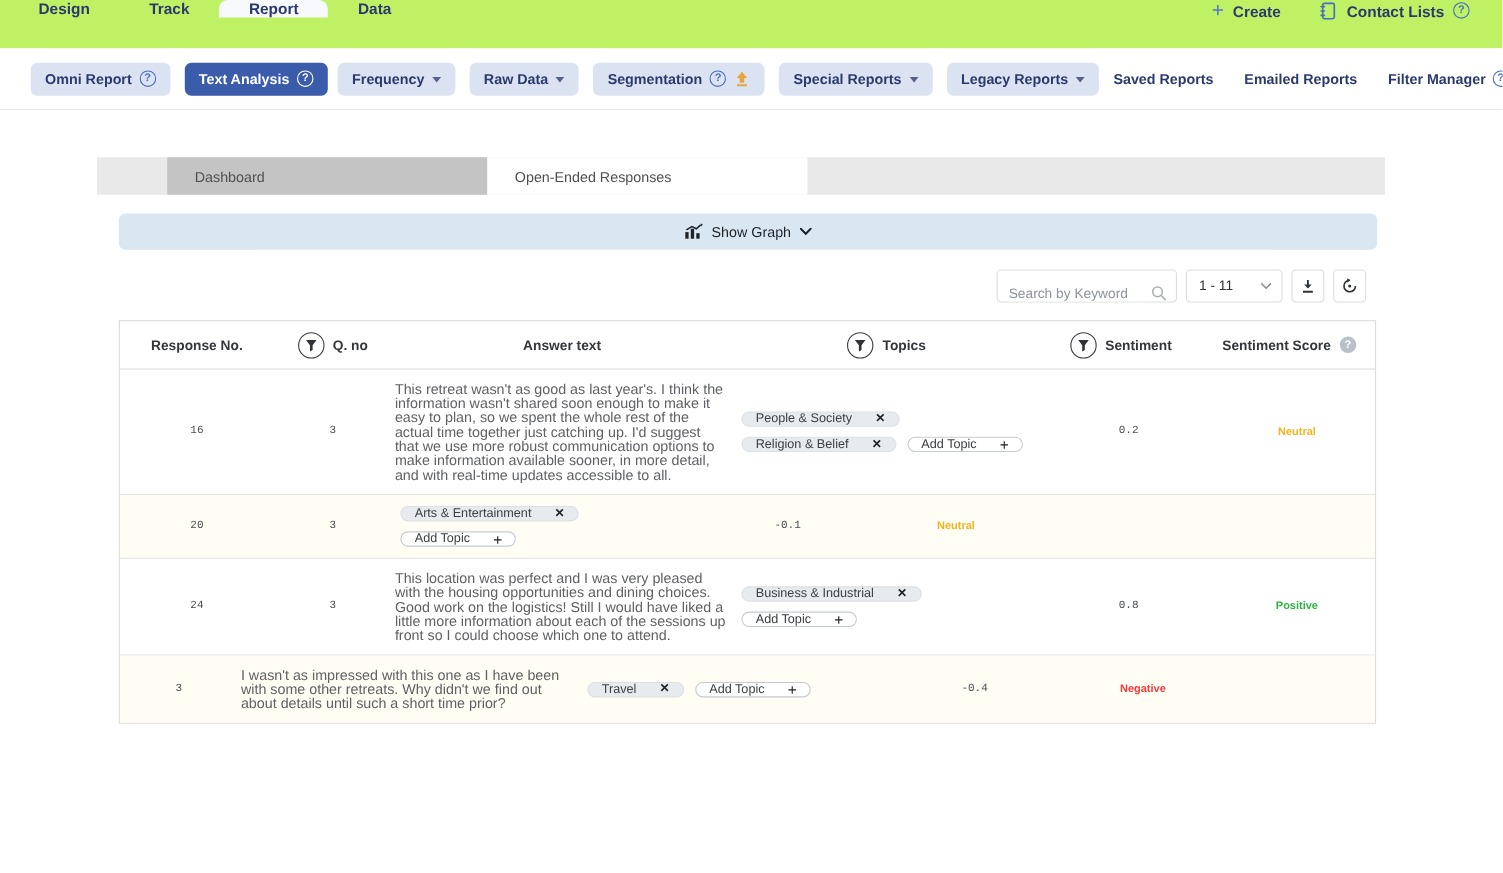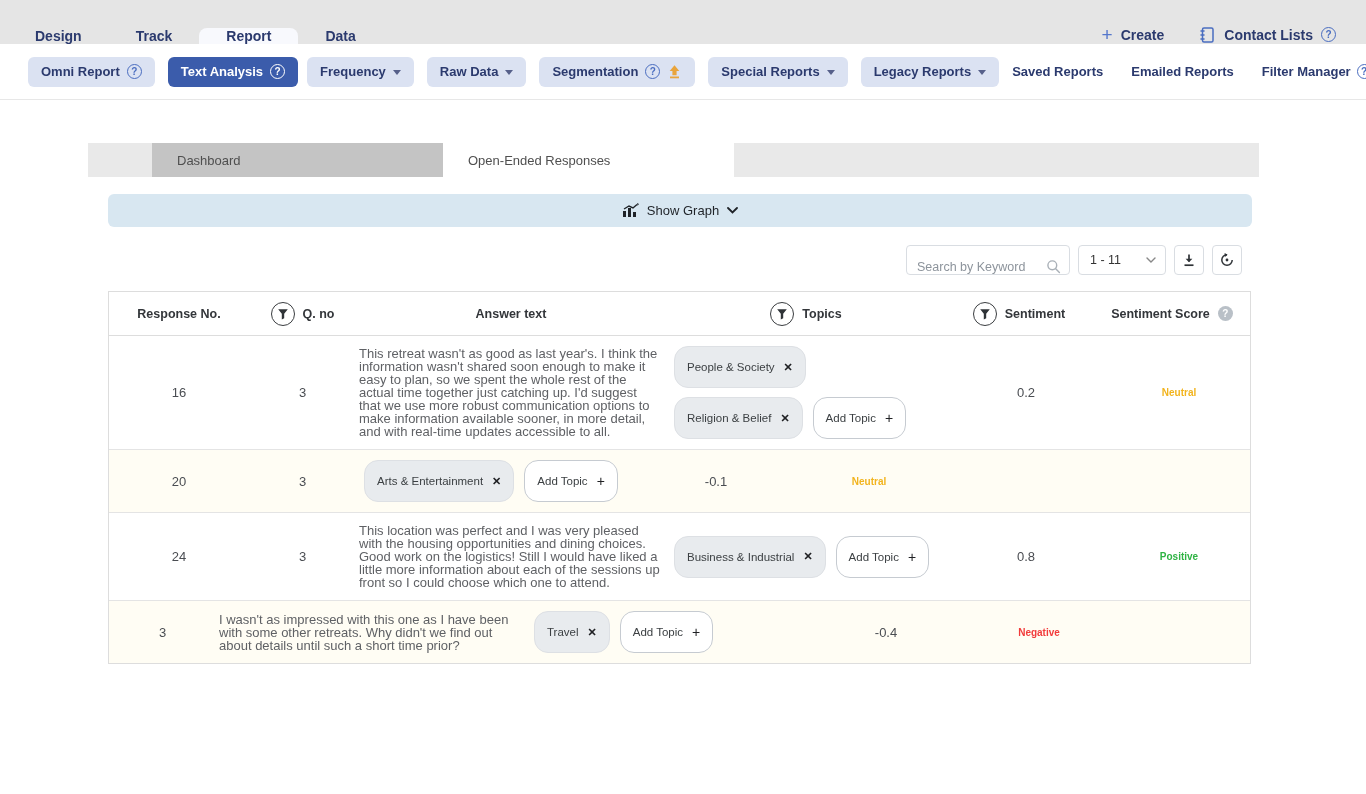--- a/index.html
+++ b/index.html
@@ -1,19 +1,19 @@
 <!DOCTYPE html>
 <html><head>
 <meta charset="utf-8">
 <style>
   * { margin:0; padding:0; box-sizing:border-box; }
   html,body { width:1366px; height:794px; background:#fff; font-family:"Liberation Sans", sans-serif; overflow:hidden; }
 
   
-  .topnav { height:44px; background:#e5e5e5; display:flex; align-items:flex-end; }
+  .topnav { height:44px; background:#bef264; display:flex; align-items:flex-start; }
   .nav-items { display:flex; padding-left:8px; }
   .nav-item { padding:0 27px; display:flex; align-items:center; font-size:14px; font-weight:bold; color:#2b3a6e; cursor:pointer; }
   .nav-item.active { background:#f8f9fd; border-radius:8px 8px 0 0; }
   .topnav-right { margin-left:auto; display:flex; align-items:center; gap:34px; padding-right:30px; }
   .tn-action { display:flex; align-items:center; gap:8px; font-size:14px; font-weight:bold; color:#2b3a6e; cursor:pointer; }
   .plus-glyph { font-size:19px; font-weight:400; color:#5577cc; line-height:1; }
 
   .qmark { width:15px; height:15px; border:1.3px solid #4a6dc0; border-radius:50%; color:#4a6dc0;
            display:inline-flex; align-items:center; justify-content:center; font-size:10px; font-weight:bold; flex:0 0 auto; }
   .qmark::before { content:"?"; }
@@ -55,23 +55,23 @@
   .cell { display:flex; align-items:center; justify-content:center; }
   .c-resp { flex:0 0 140px; } .c-qno { flex:0 0 107px; } .c-ans { flex:0 0 310px; }
   .c-top { flex:0 0 280px; } .c-score { flex:0 0 160px; } .c-sent { flex:0 0 146px; }
   .hcell { font-size:12.5px; font-weight:bold; color:#33363a; gap:8px; }
   .filter-badge { width:24px; height:24px; border:1px solid #3a3d40; border-radius:50%; display:inline-flex; align-items:center; justify-content:center; background:#fff; cursor:pointer; flex:0 0 auto; }
   .gray-help { width:15px; height:15px; border-radius:50%; background:#b9c0c7; color:#fff; font-size:10px; font-weight:bold; display:inline-flex; align-items:center; justify-content:center; }
   .gray-help::before { content:"?"; }
 
   .c-ans.body { font-size:13px; line-height:13px; color:#5f6165; justify-content:flex-start; align-items:center; padding:11px 6px 11px 3px; text-align:left; }
   .c-ans.body .ans-text { width:100%; }
-  .num-txt { font-size:13px; color:#4a4d52; }
+  .num-txt { font-size:10px; color:#4a4d52;font-family:Liberation Mono, monospace; }
   .c-top.body { justify-content:flex-start; padding:10px 4px 10px 8px; flex-wrap:wrap; gap:9px 10px; align-content:center; }
-  .topic-pill { background:#e8ebee; border:1px solid #dde0e4; border-radius:14px; height:42px; padding:0 12px; display:inline-flex; align-items:center; gap:9px; font-size:11.5px; color:#3c4043; cursor:default; white-space:nowrap; }
+  .topic-pill { background:#e8ebee; border:1px solid #dde0e4; border-radius:14px; height:14px; padding:0 12px; display:inline-flex; align-items:center; gap:21px; font-size:11.5px; color:#3c4043; cursor:default; white-space:nowrap; }
   .topic-pill.add { background:#fff; border-color:#c6cbd1; cursor:pointer; }
   .x-glyph { font-size:11px; font-weight:bold; color:#202124; cursor:pointer; line-height:1; }
   .plus-sm { font-size:14px; color:#202124; line-height:1; }
   .sent-txt { font-size:10px; font-weight:bold; }
 </style>
 </head>
 <body>
 
 <div class="topnav">
   <div class="nav-items">

